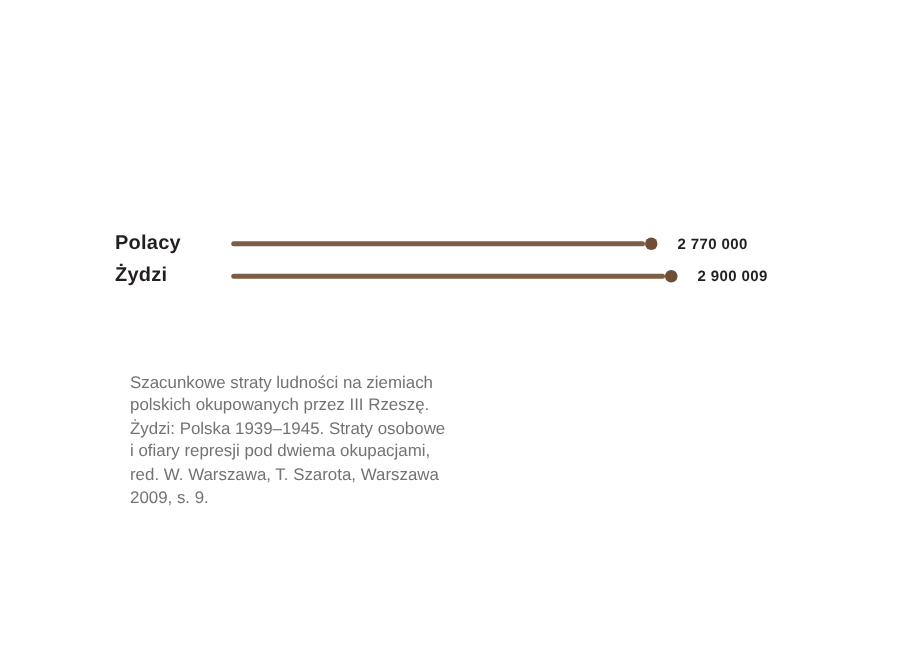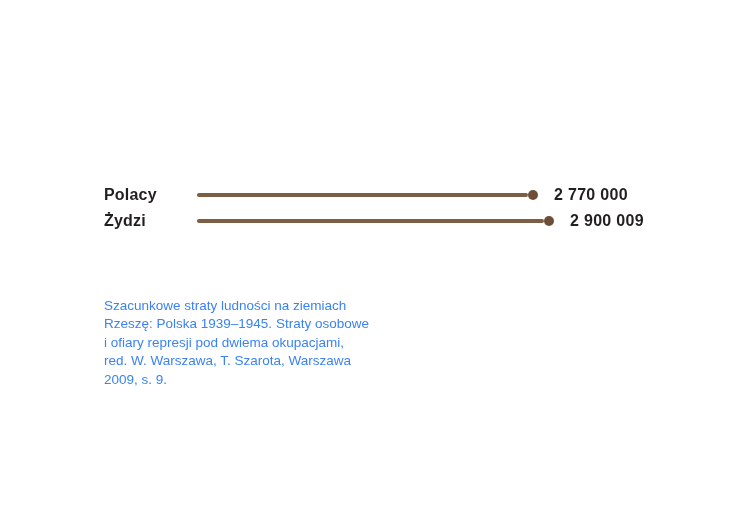--- a/index.html
+++ b/index.html
@@ -11,21 +11,21 @@
     position: relative;
     width: 738px;
     height: 528px;
     background: #ffffff;
     overflow: hidden;
     font-family: "Liberation Sans", sans-serif;
     color: #231f20;
   }
   .chart {
     position: absolute;
-    left: 104px;
+    left: 92px;
     top: 182px;
   }
   .chart-row {
     display: flex;
     align-items: center;
     height: 26px;
   }
   .cat-label {
     width: 93px;
     flex: none;
@@ -40,33 +40,33 @@
   }
   .bar-dot {
     flex: none;
     width: 10px;
     height: 10px;
     border-radius: 50%;
   }
   .value-label {
     flex: none;
     margin-left: 16px;
-    font-size: 16px;
+    font-size: 12px;
     font-weight: bold;
     letter-spacing: 0.3px;
     white-space: nowrap;
   }
   .caption {
     position: absolute;
     left: 104px;
     top: 297px;
     width: 290px;
     font-size: 13.5px;
     line-height: 18.4px;
-    color: #3b82f6;
+    color: #737373;
   }
   .caption .italic {
   }
 </style>
 </head>
 <body>
 
 <div class="page">
   <div class="chart" id="chart">
       <div class="chart-row">
@@ -77,18 +77,19 @@
       </div>
       <div class="chart-row">
         <span class="cat-label">Żydzi</span>
         <span class="bar-line" style="width: 347px; background: rgb(125, 94, 68);"></span>
         <span class="bar-dot" style="background: rgb(111, 78, 55);"></span>
         <span class="value-label">2 900 009</span>
       </div>
     </div>
   <div class="caption" id="caption">
       <div><span class="">Szacunkowe straty ludności na ziemiach</span></div>
-      <div><span class="">Rzeszę: </span><span class="italic">Polska 1939–1945. Straty osobowe</span></div>
+      <div><span class="">polskich okupowanych przez III Rzeszę.</span></div>
+      <div><span class="">Żydzi: </span><span class="italic">Polska 1939–1945. Straty osobowe</span></div>
       <div><span class="italic">i ofiary represji pod dwiema okupacjami,</span></div>
       <div><span class="">red. W. Warszawa, T. Szarota, Warszawa</span></div>
       <div><span class="">2009, s. 9.</span></div>
     </div>
 </div>
 
 </body></html>

